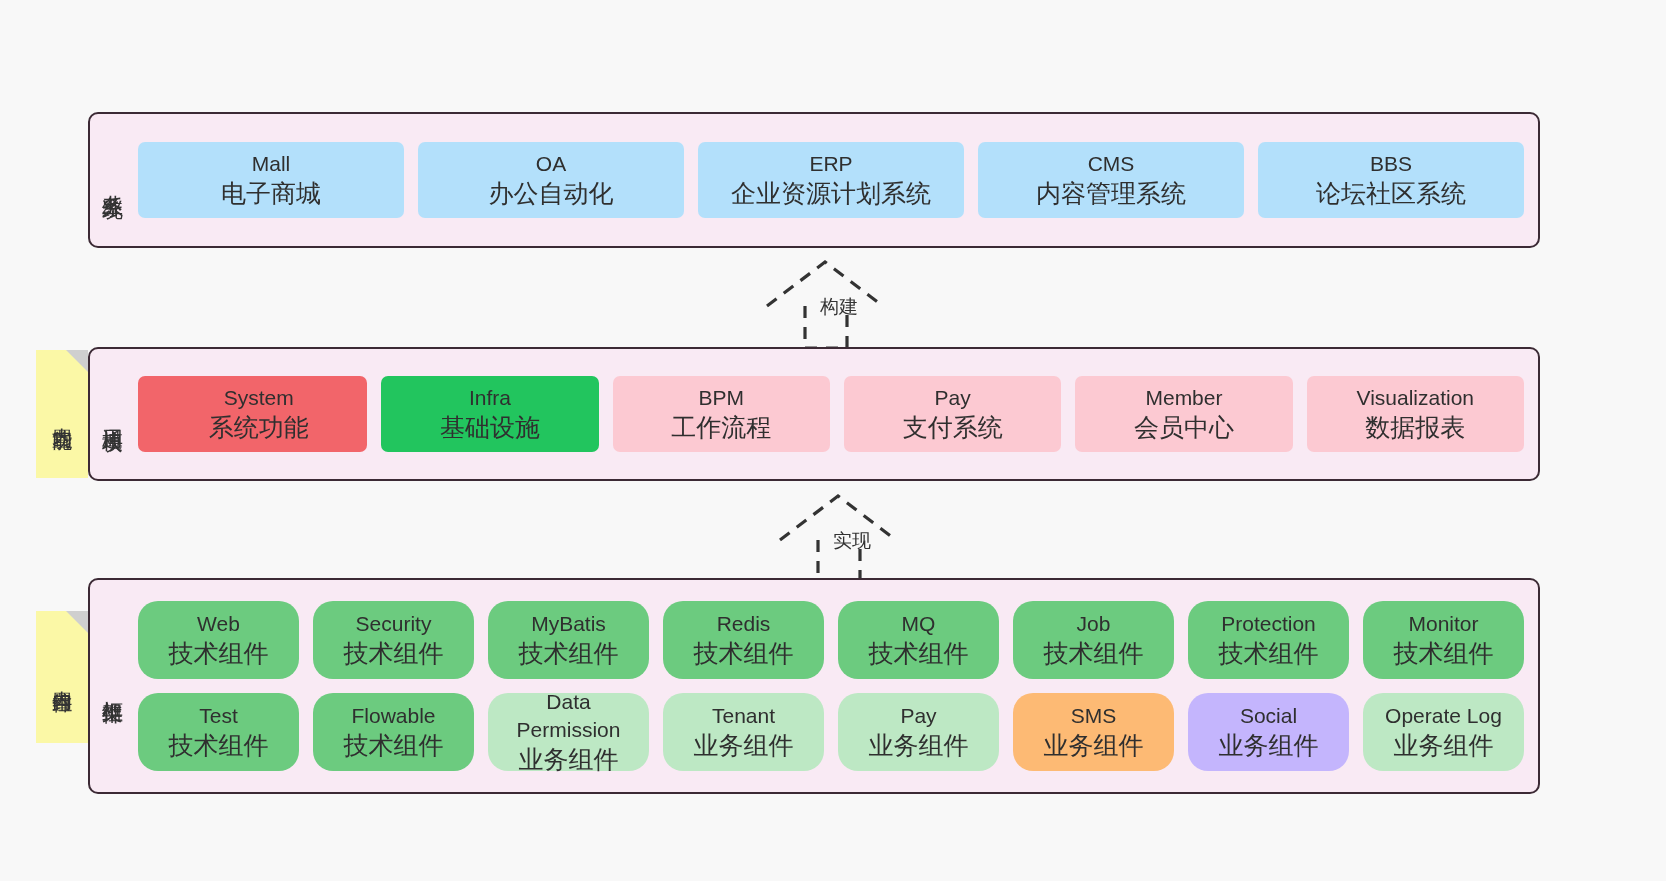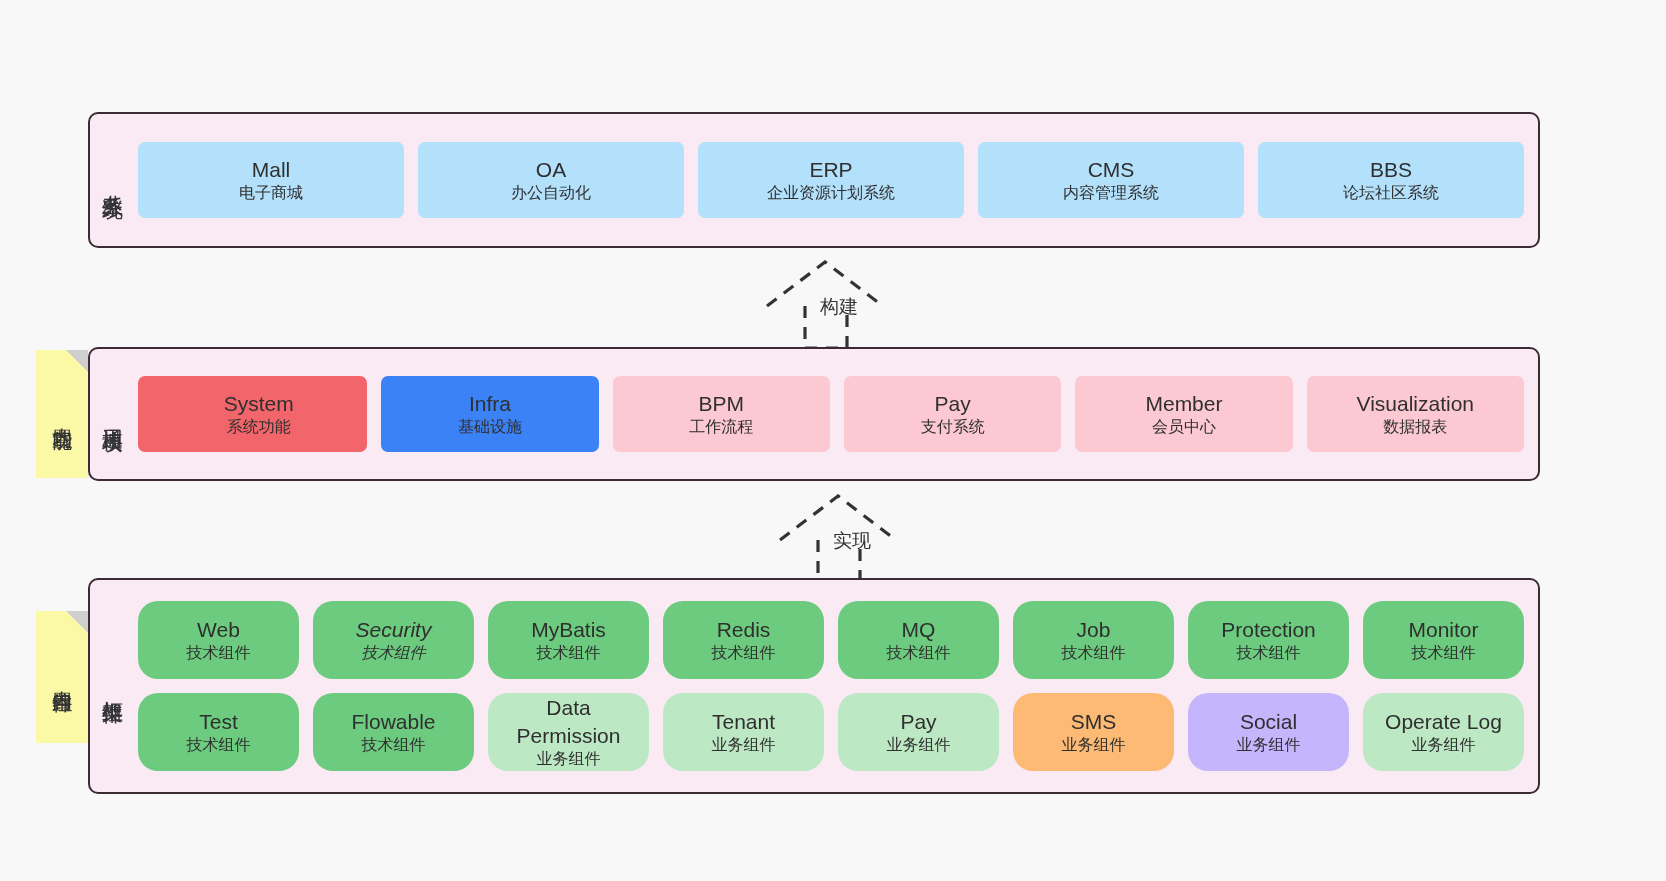--- a/index.html
+++ b/index.html
@@ -75,21 +75,21 @@
     text-align: center;
     line-height: 1.3;
     box-sizing: border-box;
     padding: 4px 6px;
   }
   .card .c-title {
     font-size: 21px;
     color: #2f2f2f;
   }
   .card .c-sub {
-    font-size: 16px;
+    font-size: 25px;
     color: #2f2f2f;
   }
 
   
   #band-business { left: 88px;  top: 112px; width: 1452px; height: 136px; }
   #band-common   { left: 88px;  top: 347px; width: 1452px; height: 134px; }
   #band-framework{ left: 88px;  top: 578px; width: 1452px; height: 216px; }
 
   #band-business .card  { height: 76px; }
   #band-common   .card  { height: 76px; }
@@ -190,21 +190,21 @@
   </div>
 
   <div class="band" id="band-common" style="background: rgb(249, 234, 244); border-color: rgb(60, 42, 53);">
     <div class="band-label">通用模块</div>
     <div class="band-body">
       <div class="card-row">
         <div class="card" style="background: rgb(242, 101, 106); padding-left: 18px;">
           <span class="c-title">System</span>
           <span class="c-sub">系统功能</span>
         </div>
-        <div class="card" style="background: #3b82f6;">
+        <div class="card" style="background: #22c55e;">
           <span class="c-title">Infra</span>
           <span class="c-sub">基础设施</span>
         </div>
         <div class="card" style="background: rgb(252, 201, 210);">
           <span class="c-title">BPM</span>
           <span class="c-sub">工作流程</span>
         </div>
         <div class="card" style="background: rgb(252, 201, 210);">
           <span class="c-title">Pay</span>
           <span class="c-sub">支付系统</span>
@@ -235,21 +235,21 @@
 
   <div class="band" id="band-framework" style="background: rgb(249, 234, 244); border-color: rgb(60, 42, 53);">
     <div class="band-label">框架组件</div>
     <div class="band-body">
 
       <div class="card-row">
         <div class="card" style="background: rgb(108, 203, 127);">
           <span class="c-title">Web</span>
           <span class="c-sub">技术组件</span>
         </div>
-        <div class="card" style="background: rgb(108, 203, 127); font-style: italic;">
+        <div class="card" style="background: rgb(108, 203, 127);">
           <span class="c-title">Security</span>
           <span class="c-sub">技术组件</span>
         </div>
         <div class="card" style="background: rgb(108, 203, 127);">
           <span class="c-title">MyBatis</span>
           <span class="c-sub">技术组件</span>
         </div>
         <div class="card" style="background: rgb(108, 203, 127);">
           <span class="c-title">Redis</span>
           <span class="c-sub">技术组件</span>

